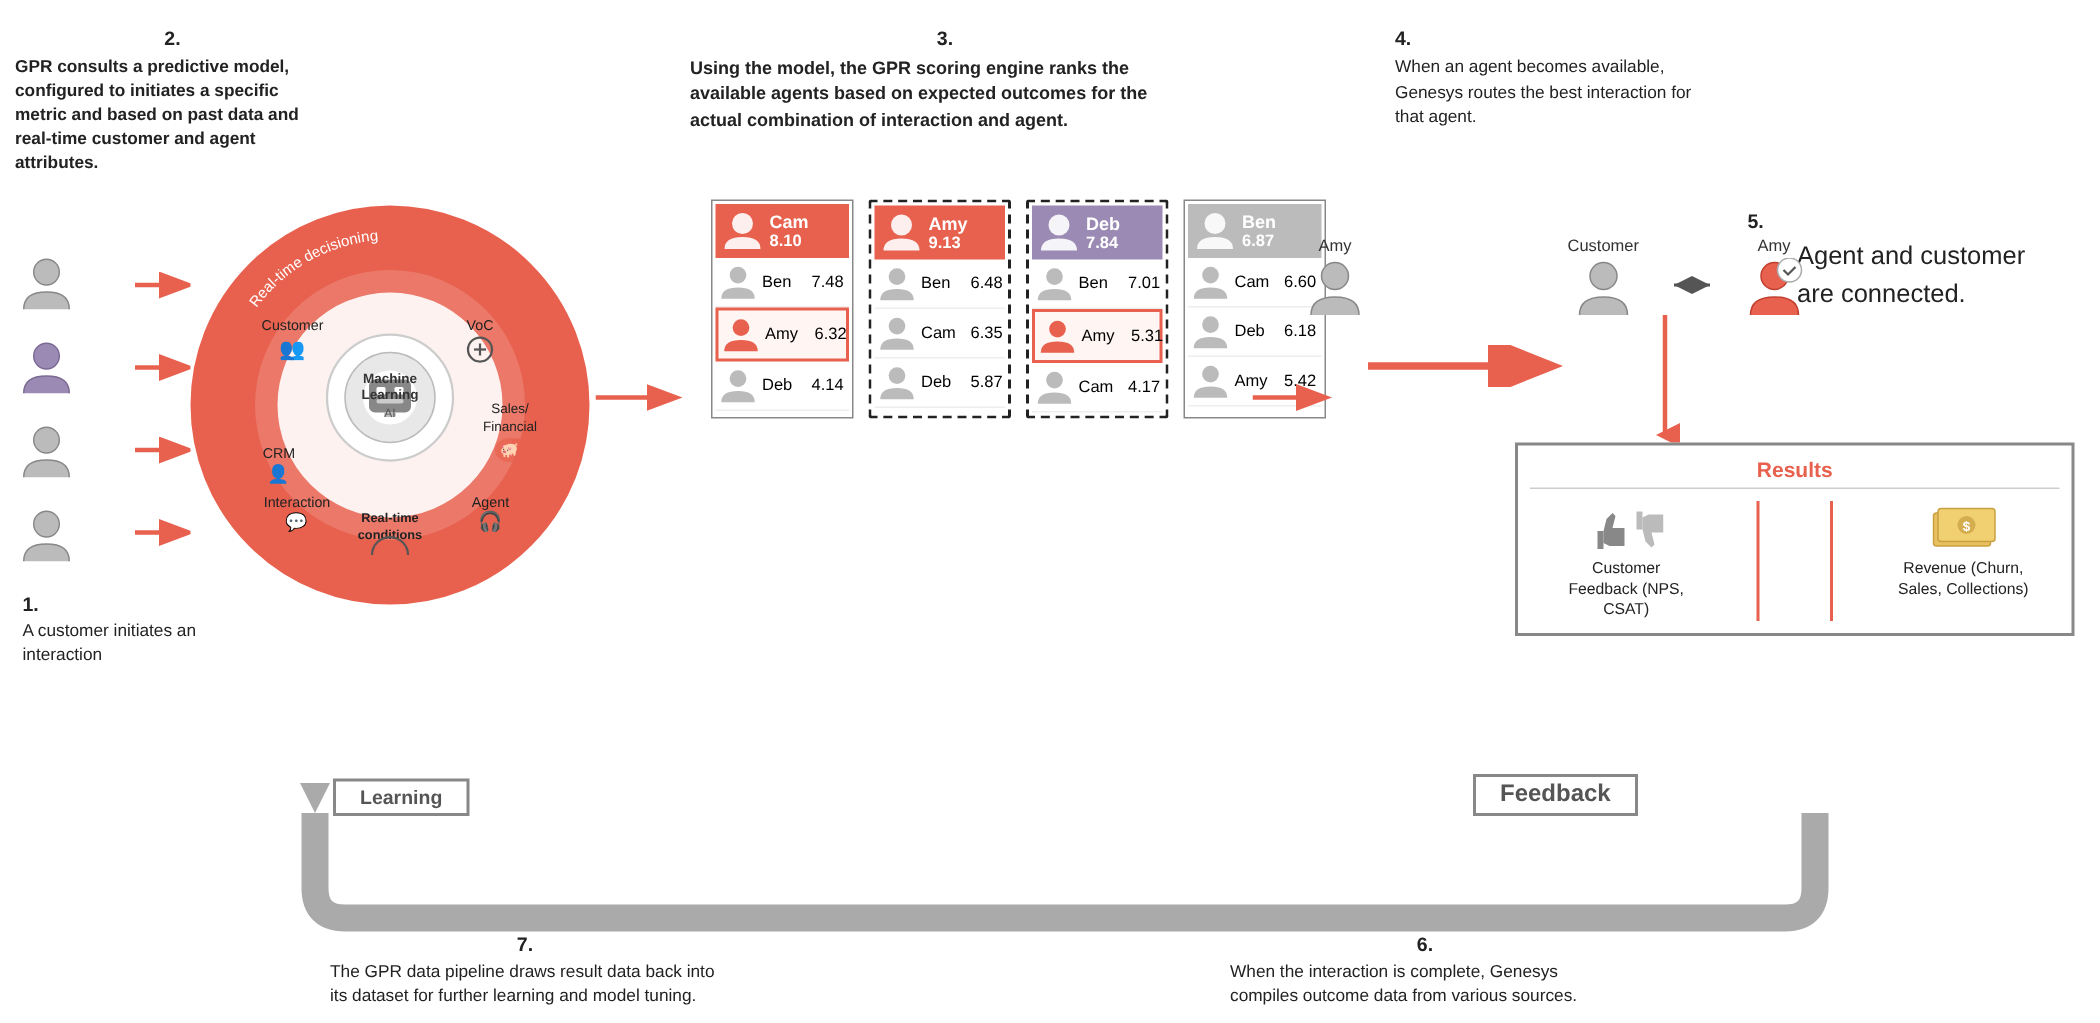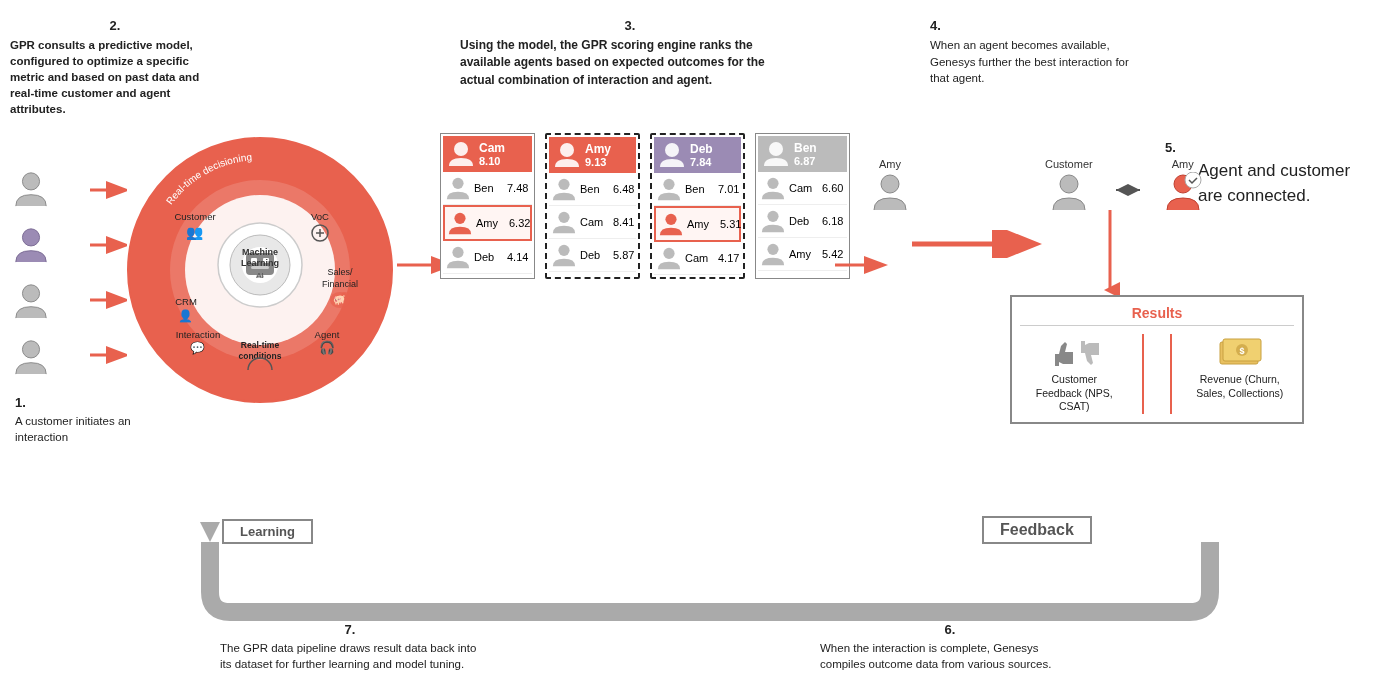--- a/index.html
+++ b/index.html
@@ -166,21 +166,21 @@
       width: 26px;
       height: 26px;
       flex-shrink: 0;
     }
 
     
     .results-box {
       position: absolute;
       left: 1010px;
       top: 295px;
-      width: 294px;
+      width: 373px;
       border: 2px solid #888;
       background: #fff;
       padding: 8px;
     }
 
     .results-title {
       text-align: center;
       font-size: 14px;
       font-weight: bold;
       color: #e8614e;
@@ -283,31 +283,31 @@
     }
 
   </style>
 </head>
 <body>
 
 <div class="main-container">
 
   <div class="section2-text">
     <span class="step-number">2.</span>
-    <p><strong>GPR consults a predictive model, configured to optimize a specific metric and based on past data and real-time customer and agent attributes.</strong></p>
+    <p><strong>GPR consults a predictive model, configured to initiates a specific metric and based on past data and real-time customer and agent attributes.</strong></p>
   </div>
 
   <div class="section3-text">
     <span class="step-number">3.</span>
     <p><strong>Using the model, the GPR scoring engine ranks the available agents based on expected outcomes for the actual combination of interaction and agent.</strong></p>
   </div>
 
   <div class="section4-text">
     <span class="step-number">4.</span>
-    <p>When an agent becomes available, Genesys further the best interaction for that agent.</p>
+    <p>When an agent becomes available, Genesys routes the best interaction for that agent.</p>
   </div>
 
   <div class="section5-text">
     <span class="step-number">5.</span>
     <p>Agent and customer are connected.</p>
   </div>
 
   <div class="customers-left">
 
     <svg class="person-icon" viewBox="0 0 40 40">
@@ -407,21 +407,21 @@
 
   <svg style="position:absolute;left:397px;top:255px;width:60px;height:20px;">
     <defs>
       <marker id="arr2" markerWidth="8" markerHeight="8" refX="6" refY="3" orient="auto">
         <path d="M0,0 L0,6 L8,3 z" fill="#e8614e"></path>
       </marker>
     </defs>
     <line x1="0" y1="10" x2="52" y2="10" stroke="#e8614e" stroke-width="3" marker-end="url(#arr2)"></line>
   </svg>
 
-  <div class="ranking-area" style="position:absolute;left:440px;top:133px;gap:10px;">
+  <div class="ranking-area" style="position:absolute;left:474px;top:133px;gap:10px;">
 
     <div class="rank-column" style="width:95px;">
       <div class="rank-header" style="background:#e8614e;">
         <svg width="28" height="28" viewBox="0 0 28 28">
           <circle cx="14" cy="9" r="7" fill="#fff" opacity="0.9"></circle>
           <path d="M2,26 Q2,18 14,18 Q26,18 26,26" fill="#fff" opacity="0.9"></path>
         </svg>
         <div>
           <div class="rank-header-name">Cam</div>
           <div class="rank-header-score">8.10</div>
@@ -471,21 +471,21 @@
           </svg>
         <span class="rank-row-name">Ben</span>
         <span class="rank-row-score">6.48</span>
       </div>
       <div class="rank-row">
         <svg class="small-person" viewBox="0 0 28 28">
             <circle cx="14" cy="9" r="6" fill="#bbb"></circle>
             <path d="M2,26 Q2,18 14,18 Q26,18 26,26" fill="#bbb"></path>
           </svg>
         <span class="rank-row-name">Cam</span>
-        <span class="rank-row-score">8.41</span>
+        <span class="rank-row-score">6.35</span>
       </div>
       <div class="rank-row">
         <svg class="small-person" viewBox="0 0 28 28">
             <circle cx="14" cy="9" r="6" fill="#bbb"></circle>
             <path d="M2,26 Q2,18 14,18 Q26,18 26,26" fill="#bbb"></path>
           </svg>
         <span class="rank-row-name">Deb</span>
         <span class="rank-row-score">5.87</span>
       </div>
     </div>

